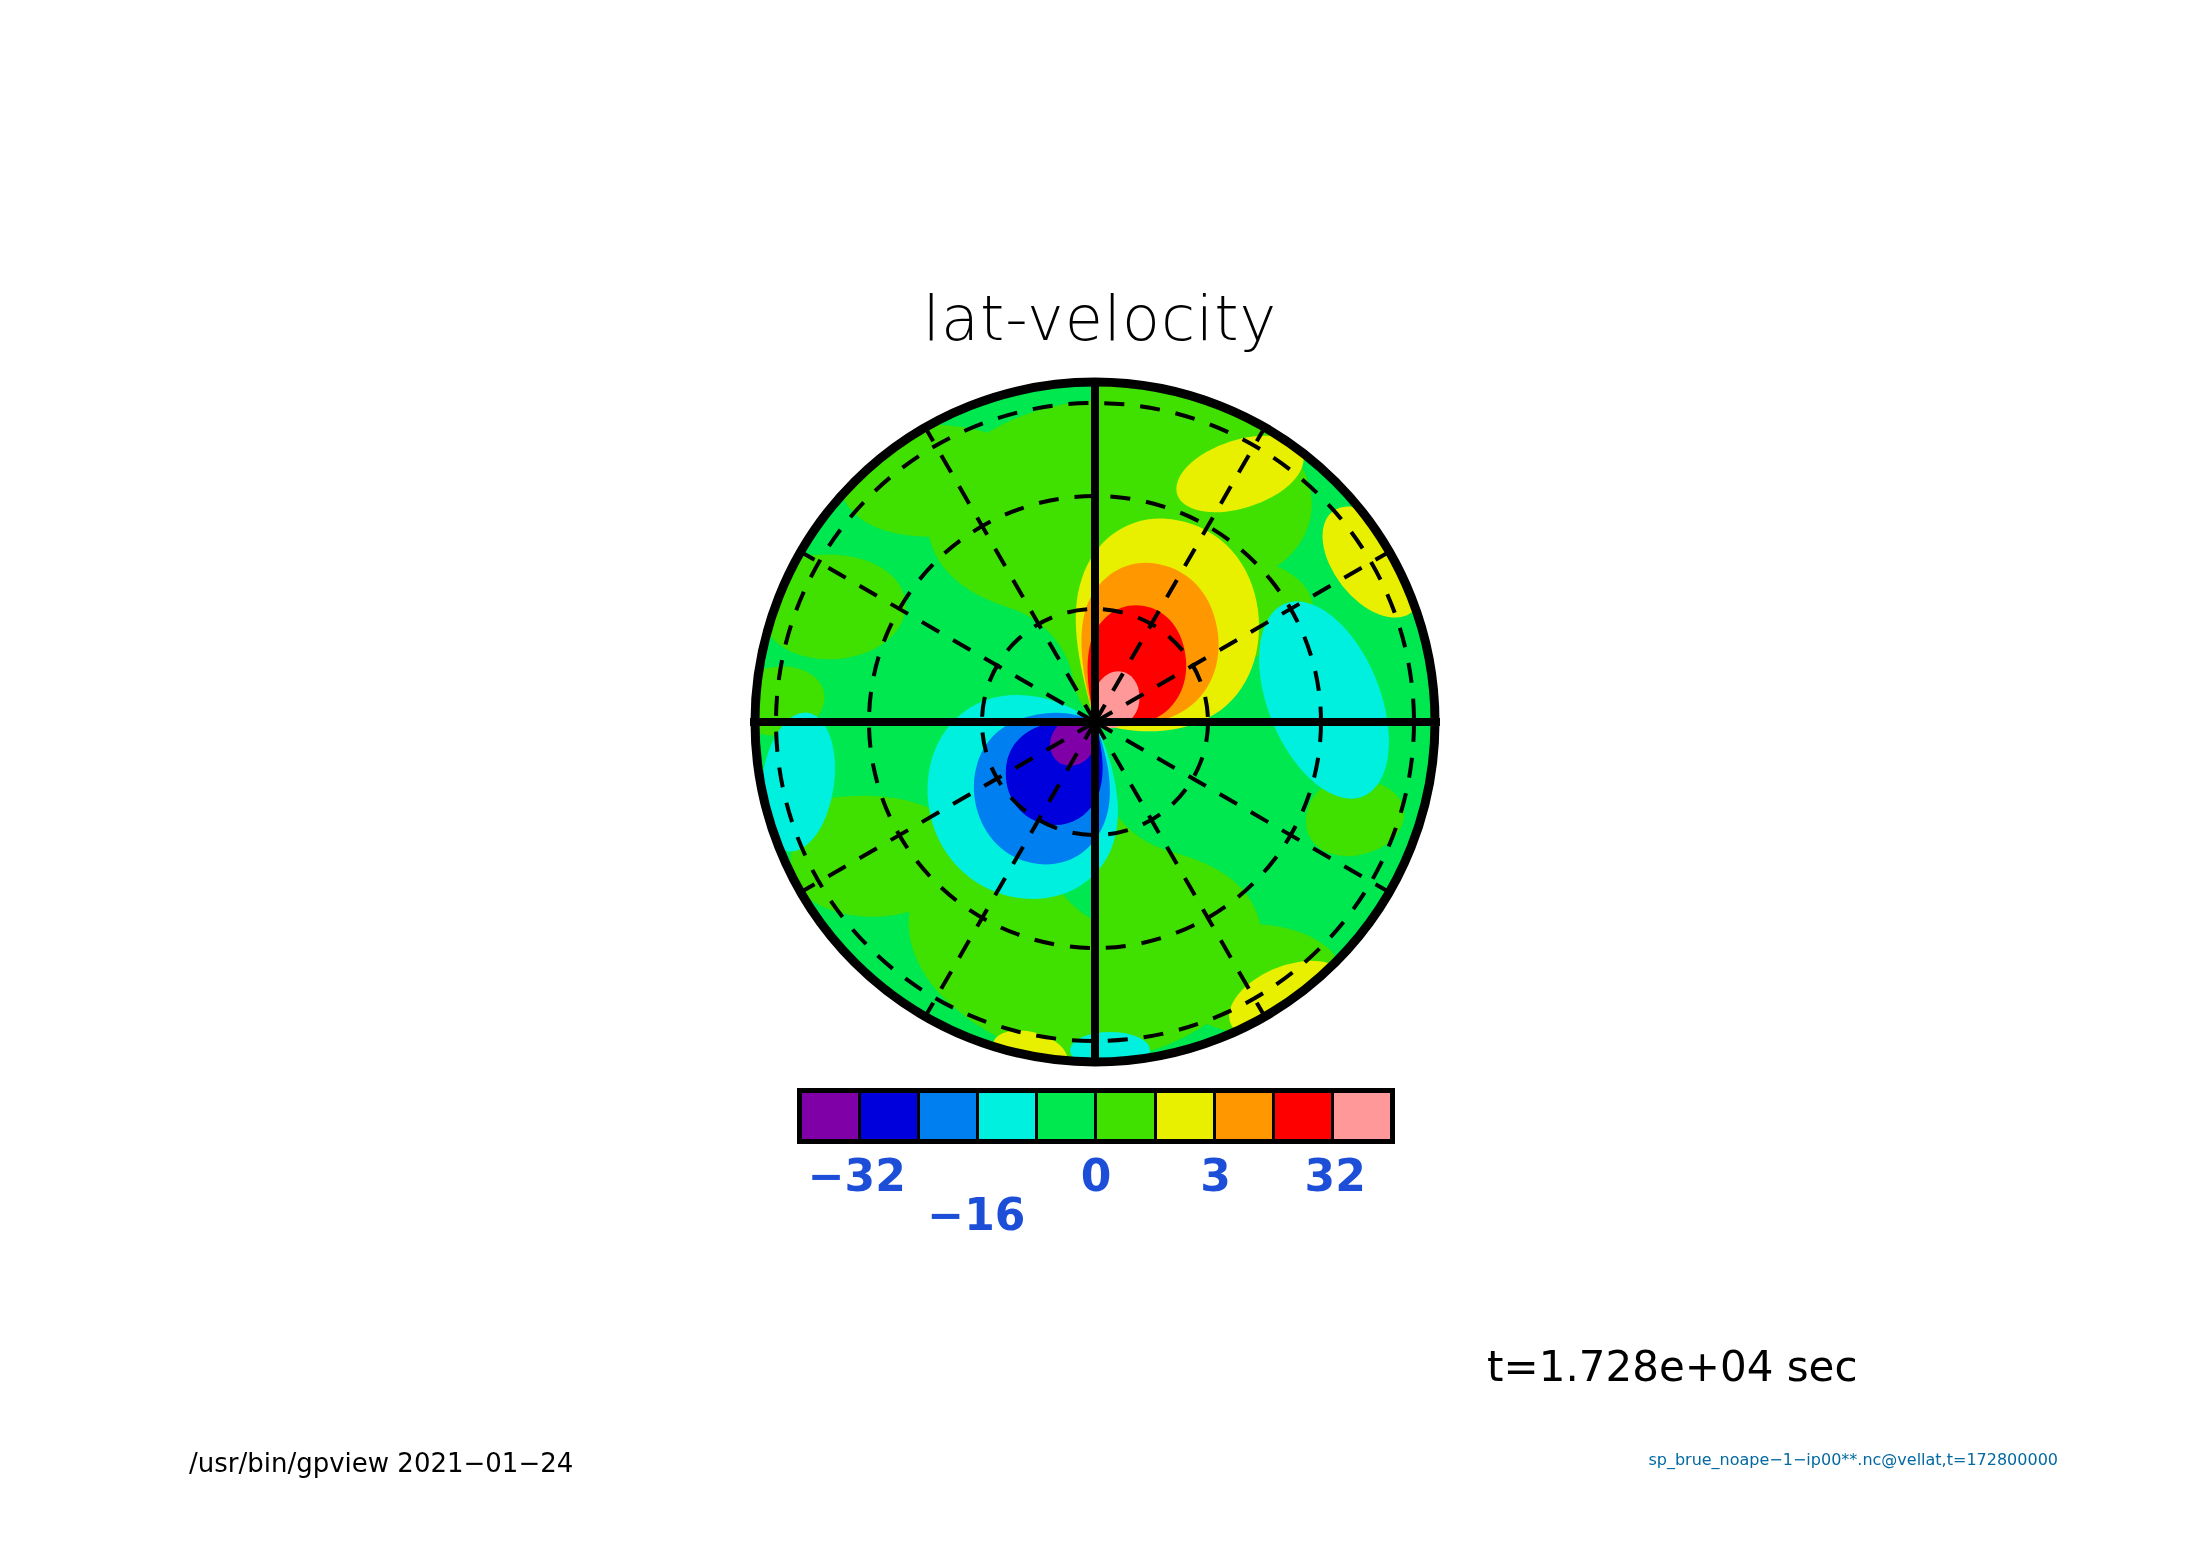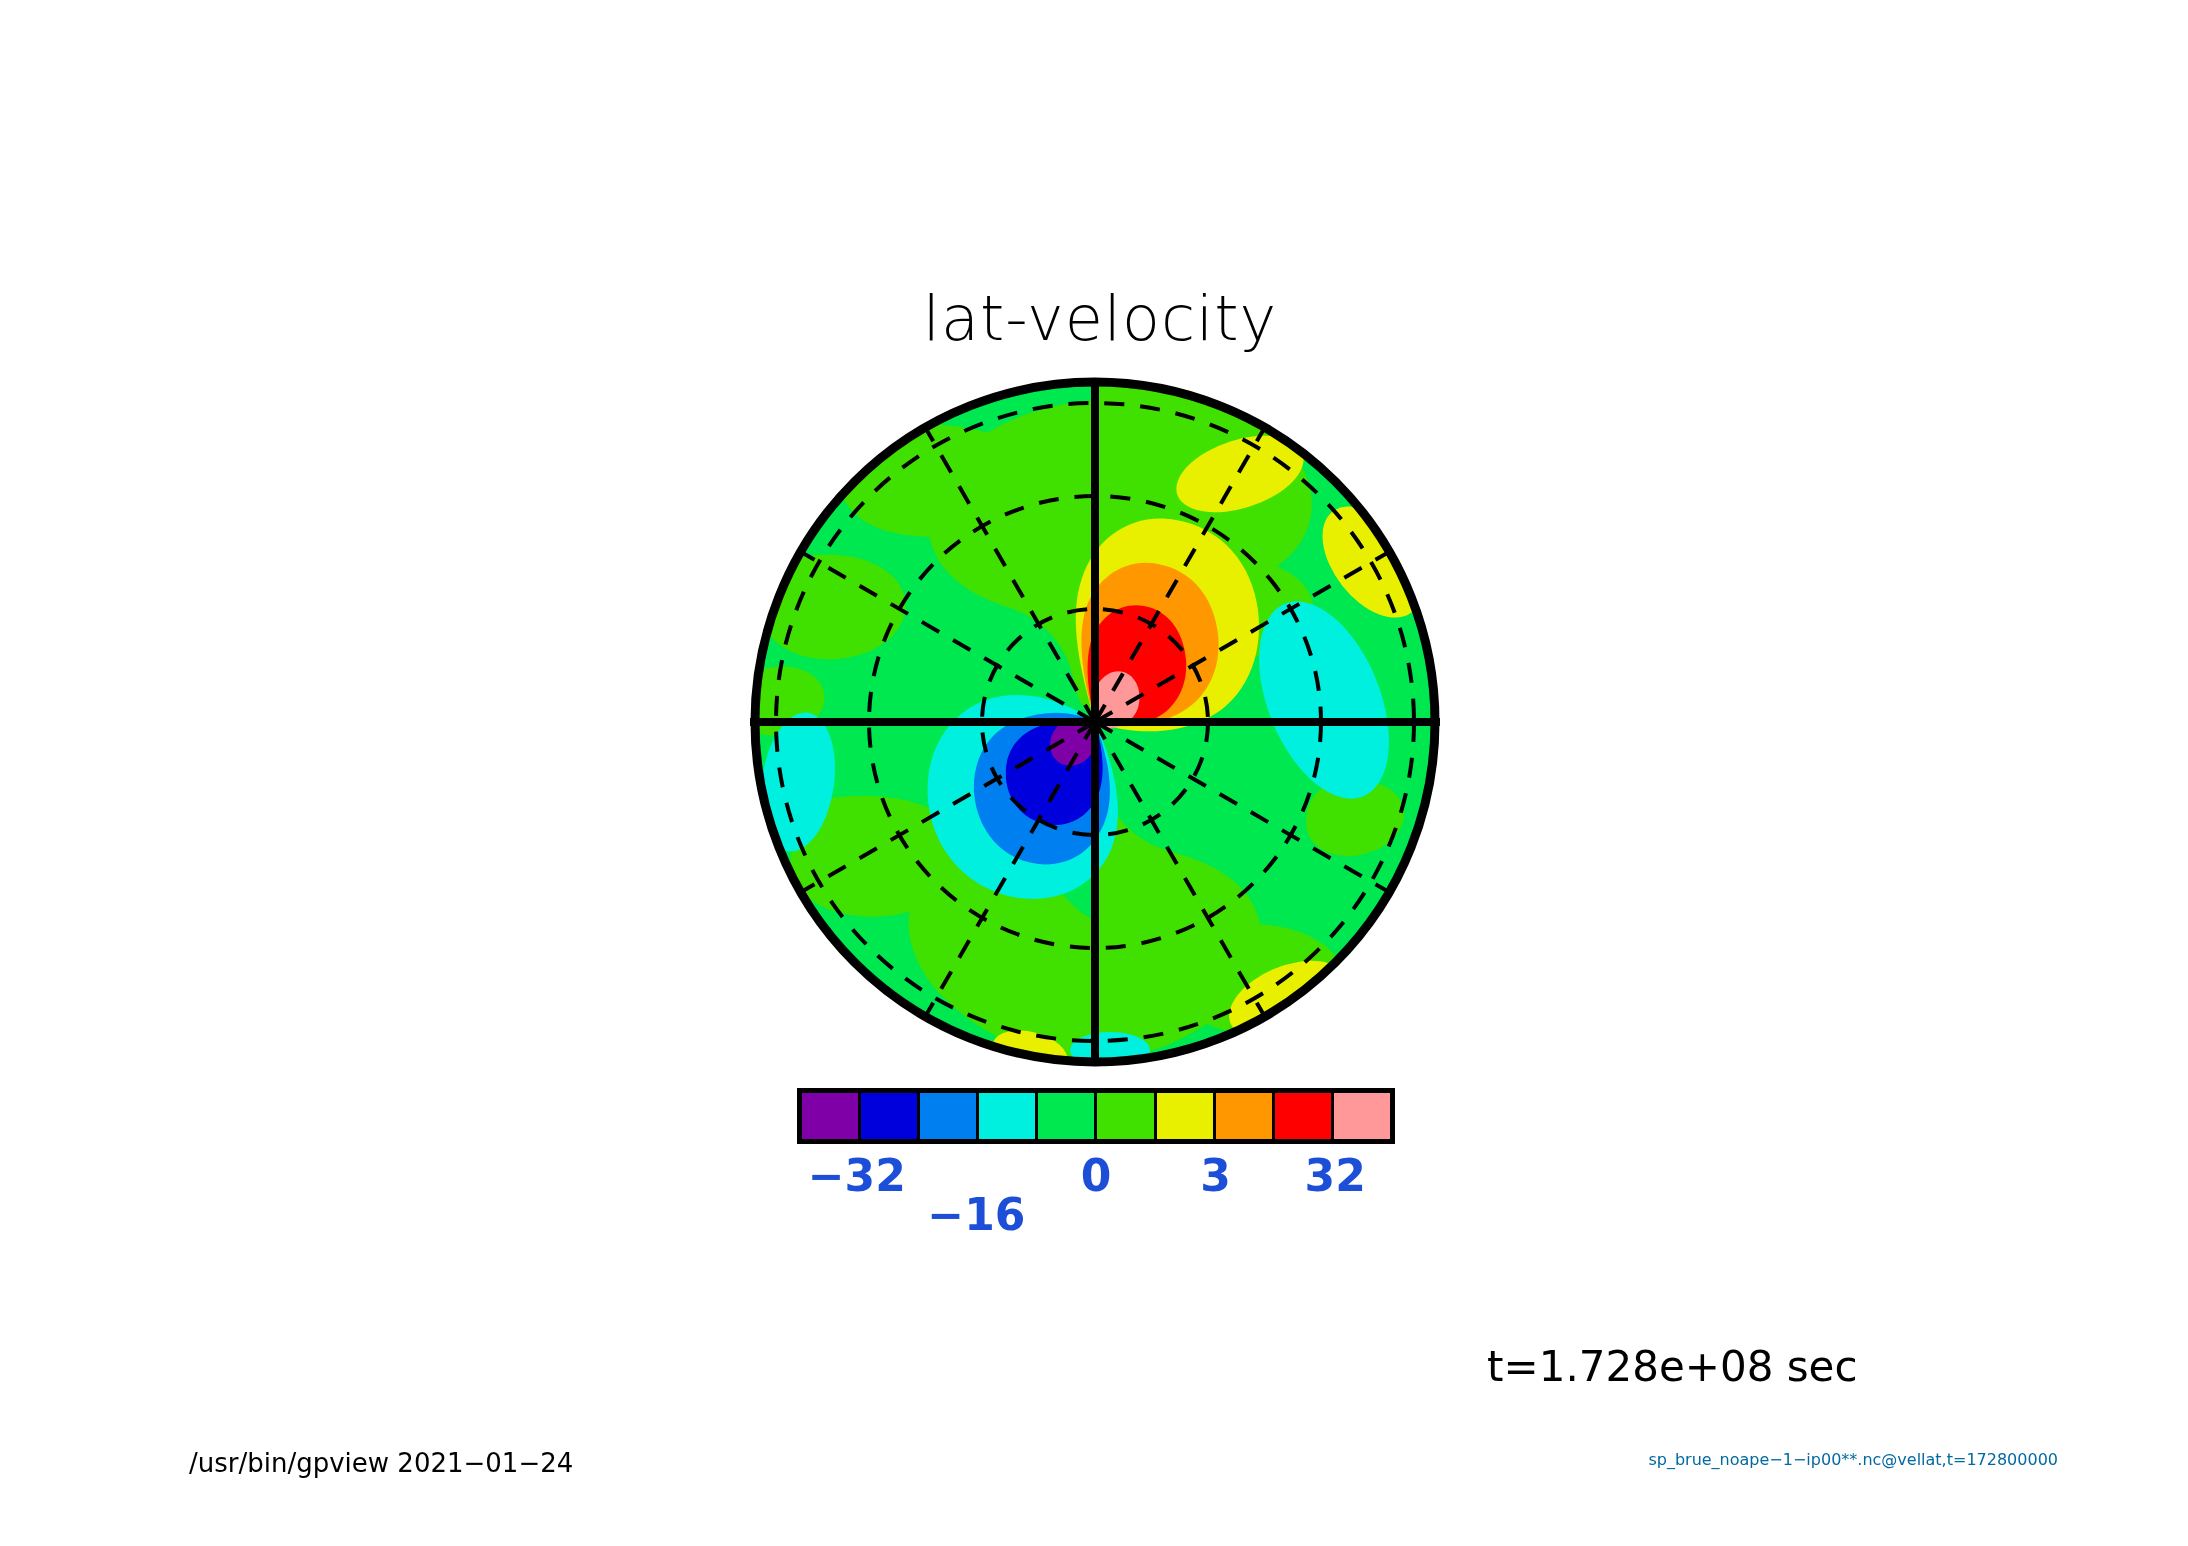--- a/index.html
+++ b/index.html
@@ -167,15 +167,15 @@
     <div class="cbar-cell" style="background: rgb(255, 152, 152);"></div>
   </div>
 <div class="cbar-labels" id="cbarlabels">
     <div class="cbar-label" style="left: 59.8px;">−32</div>
     <div class="cbar-label" style="left: 179.4px; margin-top: 39px;">−16</div>
     <div class="cbar-label" style="left: 299px;">0</div>
     <div class="cbar-label" style="left: 418.6px;">3</div>
     <div class="cbar-label" style="left: 538.2px;">32</div>
   </div>
 
-<div class="time-annot">t=1.728e+08  sec</div>
+<div class="time-annot">t=1.728e+04  sec</div>
 <div class="foot-left">/usr/bin/gpview   2021−01−24</div>
 <div class="foot-right">sp_brue_noape−1−ip00**.nc@vellat,t=172800000</div>
 
 </body></html>

